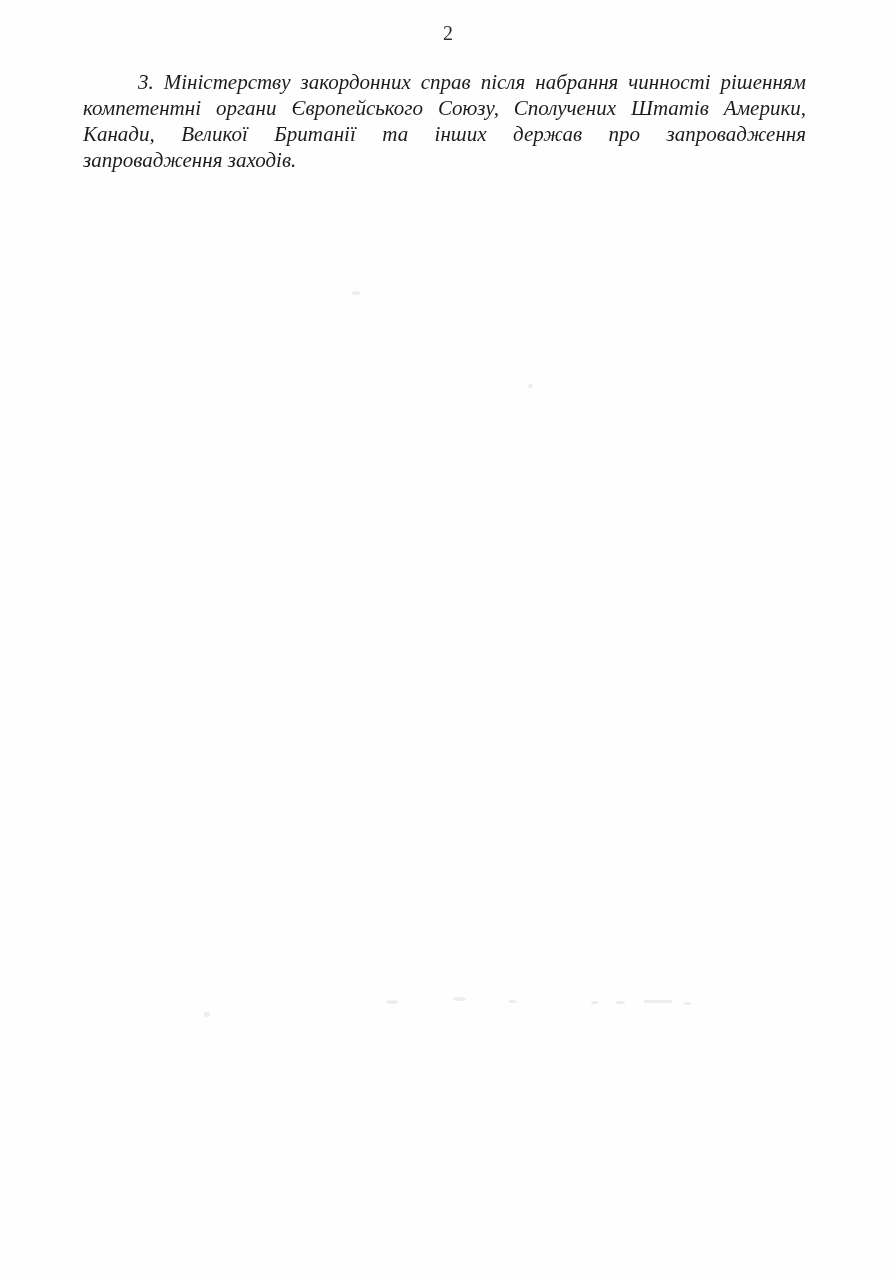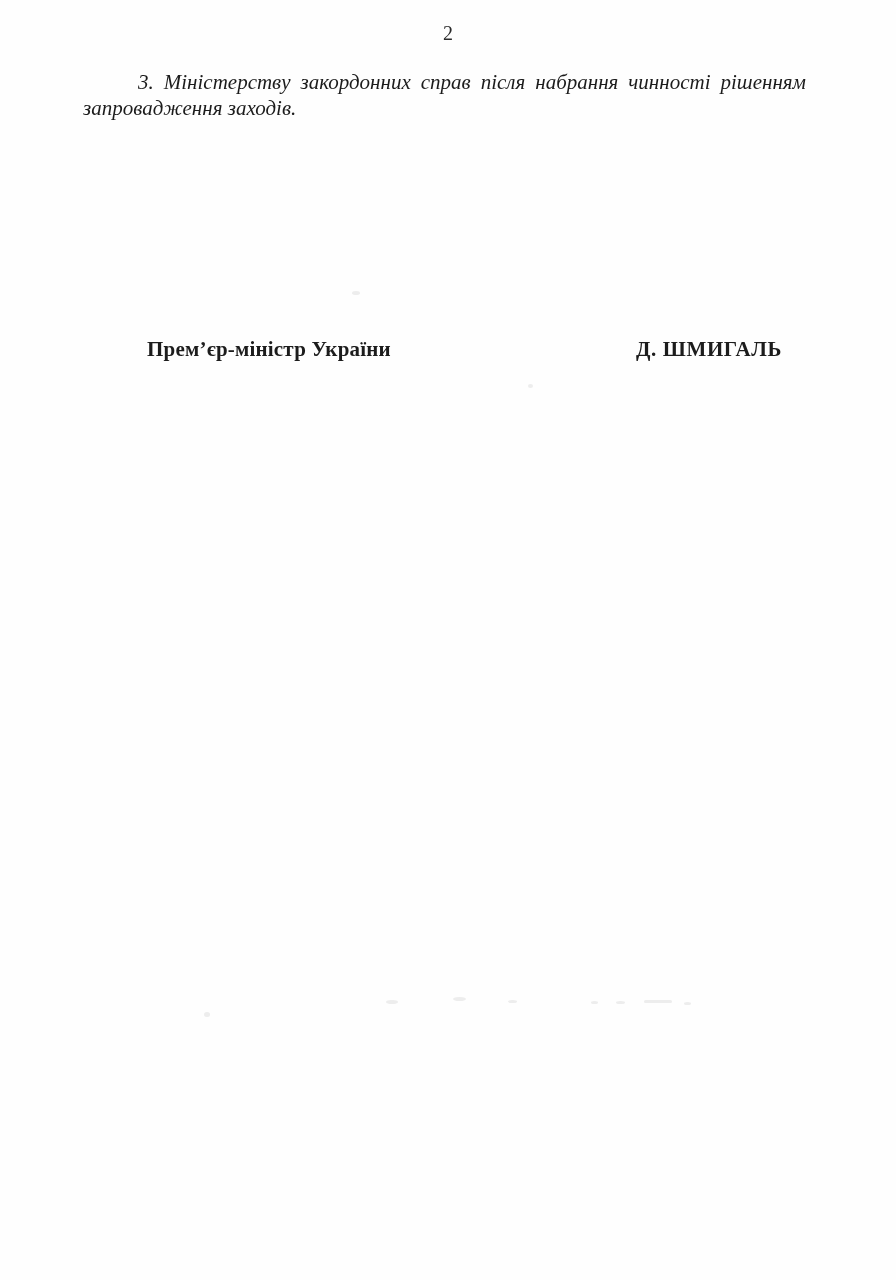--- a/index.html
+++ b/index.html
@@ -88,27 +88,25 @@
 </style>
 </head>
 <body>
 
 <div class="page">
 
   <div class="page-number">2</div>
 
   <div class="paragraph">
     <div class="para-line first">3. Міністерству закордонних справ після набрання чинності рішенням</div>
+    <div class="para-line">компетентні органи Європейського Союзу, Сполучених Штатів Америки,</div>
+    <div class="para-line">Канади, Великої Британії та інших держав про запровадження</div>
     <div class="para-line last">запровадження заходів.</div>
   </div>
 
-  <div class="signature-row">
-    <span class="signature-title">Прем’єр-міністр України</span>
-    <span class="signature-name">Д. ШМИГАЛЬ</span>
-  </div>
 
   <div class="artifact a1"></div>
   <div class="artifact a2"></div>
   <div class="artifact a3"></div>
   <div class="artifact a4"></div>
   <div class="artifact a5"></div>
   <div class="artifact a6"></div>
   <div class="artifact a7"></div>
   <div class="artifact a8"></div>
   <div class="artifact a9"></div>

